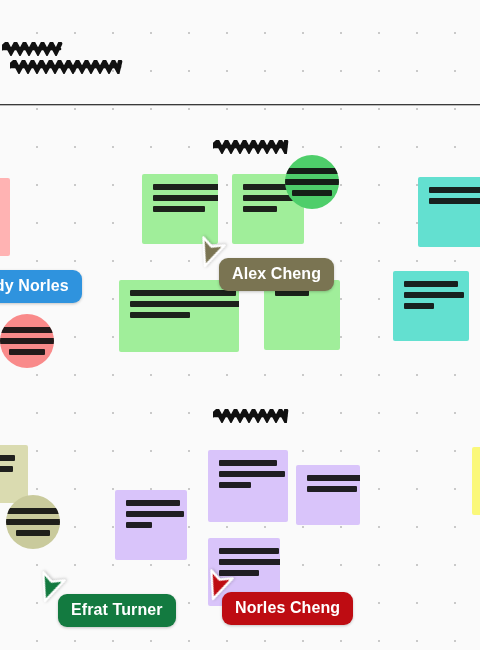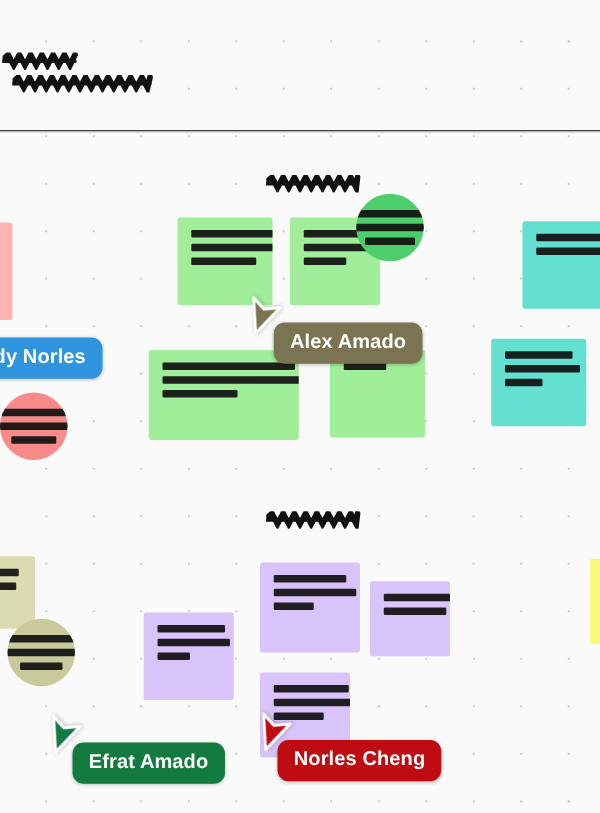--- a/index.html
+++ b/index.html
@@ -226,27 +226,27 @@
     <div class="note" style="left: 472px; top: 447px; width: 24px; height: 68px; background: rgb(250, 248, 122);">
       <div class="lines"></div>
     </div>
     <div class="cursor">
       <div class="namepill" style="left: -28px; top: 270px; background: rgb(47, 147, 222);">ndy Norles</div>
     </div>
     <div class="cursor">
       <div class="arrow" style="left: 196px; top: 228px; transform: rotate(-118deg);"><svg width="34" height="34" viewBox="0 0 34 34">
           <path d="M4 3 L30 15 L18 18 L13 30 Z" fill="#7A7452" stroke="#ffffff" stroke-width="2.4" stroke-linejoin="round"></path>
         </svg></div>
-      <div class="namepill" style="left: 219px; top: 258px; background: rgb(122, 116, 82);">Alex Amado</div>
+      <div class="namepill" style="left: 219px; top: 258px; background: rgb(122, 116, 82);">Alex Cheng</div>
     </div>
     <div class="cursor">
       <div class="arrow" style="left: 36px; top: 563px; transform: rotate(-118deg);"><svg width="34" height="34" viewBox="0 0 34 34">
           <path d="M4 3 L30 15 L18 18 L13 30 Z" fill="#137A40" stroke="#ffffff" stroke-width="2.4" stroke-linejoin="round"></path>
         </svg></div>
-      <div class="namepill" style="left: 58px; top: 594px; background: rgb(19, 122, 64);">Efrat Amado</div>
+      <div class="namepill" style="left: 58px; top: 594px; background: rgb(19, 122, 64);">Efrat Turner</div>
     </div>
     <div class="cursor">
       <div class="arrow" style="left: 204px; top: 561px; transform: rotate(-118deg);"><svg width="34" height="34" viewBox="0 0 34 34">
           <path d="M4 3 L30 15 L18 18 L13 30 Z" fill="#BE0C12" stroke="#ffffff" stroke-width="2.4" stroke-linejoin="round"></path>
         </svg></div>
       <div class="namepill" style="left: 222px; top: 592px; background: rgb(190, 12, 18);">Norles Cheng</div>
     </div>
   </div>
 
 </body></html>

